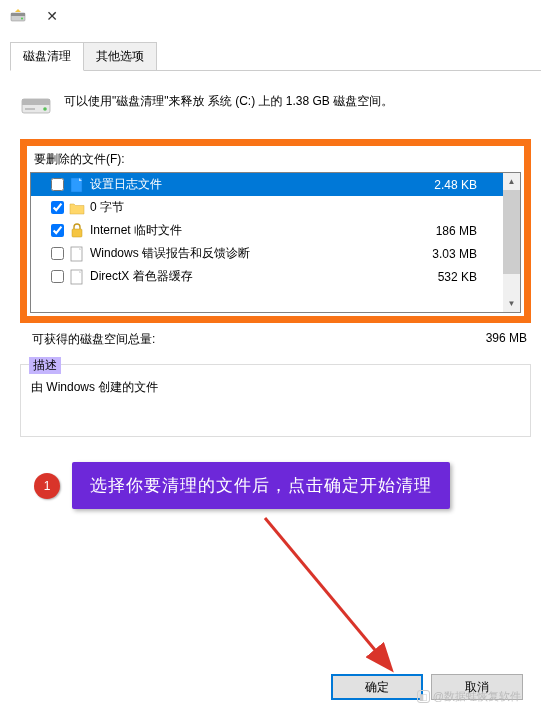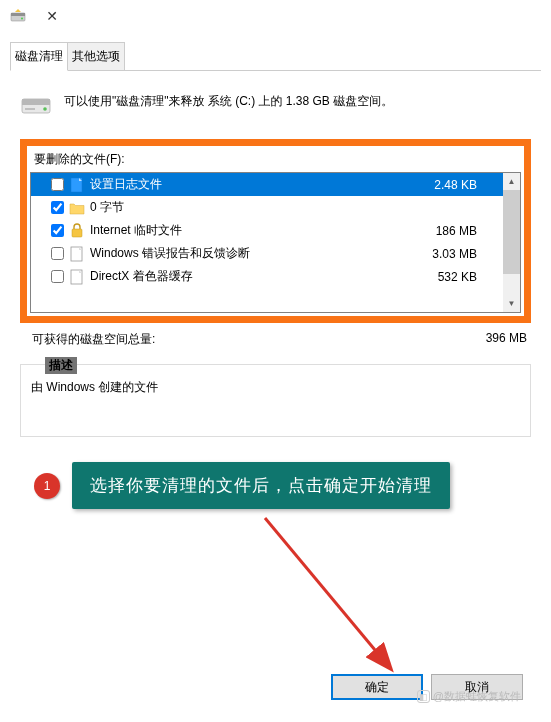--- a/index.html
+++ b/index.html
@@ -35,21 +35,21 @@
       height: 28px;
       font-size: 14px;
       color: #333;
     }
     .tabs {
       display: flex;
       margin: 10px 10px 0 10px;
       border-bottom: 1px solid #ccc;
     }
     .tab {
-      padding: 5px 4px;
+      padding: 5px 12px;
       border: 1px solid #ccc;
       border-bottom: none;
       background: #fff;
       font-size: 12px;
       margin-right: -1px;
       position: relative;
     }
     .tab.active {
       background: #fff;
       border-bottom: 1px solid #fff;
@@ -139,44 +139,43 @@
     .total-label { flex: 1; }
     .total-value { text-align: right; }
     .desc-group {
       border: 1px solid #ddd;
       padding: 14px 10px 40px 10px;
       position: relative;
       margin-bottom: 10px;
     }
     .desc-legend {
       position: absolute;
-      top: -8px; left: 24px;
-      background: #737373;
+      top: -8px; left: 8px;
+      background: #c4b5fd;
       padding: 0 4px;
-      font-weight: bold;
     }
     .annot {
       position: absolute;
       display: flex;
       align-items: center;
       left: 34px;
       top: 462px;
     }
     .annot-num {
       width: 26px; height: 26px;
       border-radius: 50%;
       background: #d9342a;
       color: #fff;
       display: flex; align-items: center; justify-content: center;
       font-size: 12px;
       margin-right: 12px;
       box-shadow: 1px 1px 2px rgba(0,0,0,0.3);
     }
     .annot-bubble {
-      background: #0f766e;
+      background: #6d28d9;
       color: #fff;
       padding: 12px 18px;
       font-size: 17px;
       letter-spacing: 1px;
       box-shadow: 2px 2px 4px rgba(0,0,0,0.3);
       border-radius: 2px;
       text-align: right;
     }
     .arrow-svg {
       position: absolute;

